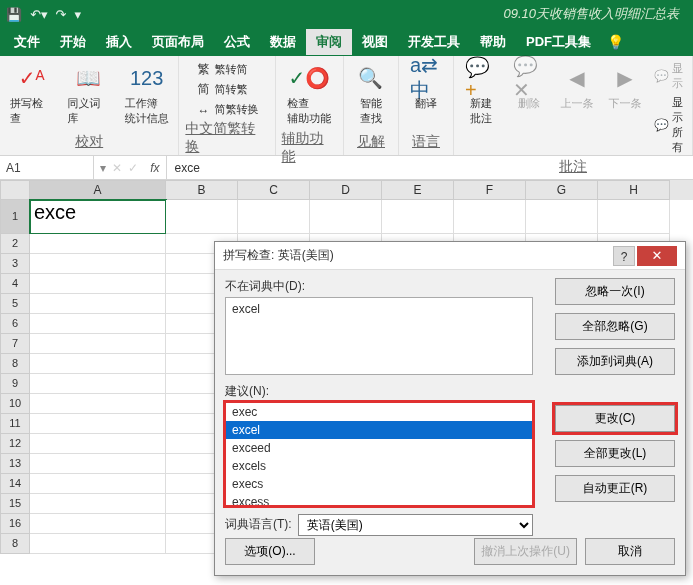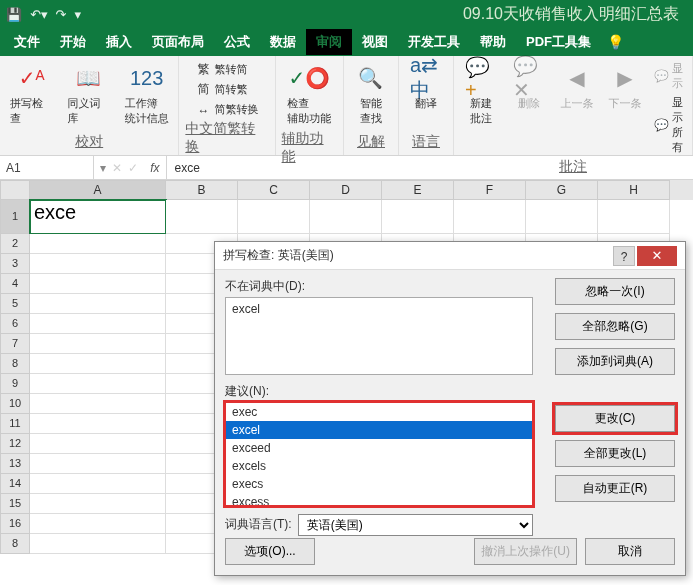--- a/index.html
+++ b/index.html
@@ -1,25 +1,25 @@
 <!DOCTYPE html>
 <html><head>
 <meta charset="utf-8">
 <style>
 * { margin: 0; padding: 0; box-sizing: border-box; font-family: "Microsoft YaHei", sans-serif; }
 body { background: #fff; width: 693px; height: 585px; overflow: hidden; position: relative; }
 
 .titlebar { background: #0f7a3f; height: 28px; display: flex; align-items: center; padding: 0 6px; color: #fff; }
 .qat { display: flex; gap: 8px; align-items: center; }
 .qat span { font-size: 13px; opacity: 0.9; }
-.title-text { flex: 1; text-align: right; padding-right: 8px; font-size: 16px; color: #d9ead3; }
+.title-text { flex: 1; text-align: right; padding-right: 8px; font-size: 13px; color: #d9ead3; font-style: italic; }
 
 .menubar { background: #0f7a3f; height: 28px; display: flex; align-items: center; padding: 0 4px; font-weight: bold; }
 .menu-item { color: #fff; font-size: 13px; padding: 4px 10px; cursor: pointer; }
-.menu-item.active { background: #000000; color: #1a7a40; }
+.menu-item.active { background: #e5e5e5; color: #1a7a40; }
 .tell-me { color: #fff; margin-left: 6px; font-size: 14px; }
 
 .ribbon { background: #f3f3f3; height: 100px; display: flex; border-bottom: 1px solid #d4d4d4; }
 .ribbon-group { display: flex; flex-direction: column; align-items: center; border-right: 1px solid #e0e0e0; padding: 4px 6px 2px; }
 .ribbon-group-content { flex: 1; display: flex; align-items: flex-start; gap: 6px; }
 .ribbon-group-label { font-size: 14px; color: #666; padding: 2px 0; text-decoration: underline; }
 .ribbon-btn { display: flex; flex-direction: column; align-items: center; justify-content: flex-start; padding: 2px 4px; cursor: pointer; font-size: 11px; color: #333; min-width: 42px; }
 .ribbon-btn .icon { width: 32px; height: 32px; display: flex; align-items: center; justify-content: center; font-size: 20px; margin-bottom: 2px; }
 .ribbon-btn.disabled { opacity: 0.4; }
 .ribbon-small-list { display: flex; flex-direction: column; gap: 2px; font-size: 11px; color: #333; }

